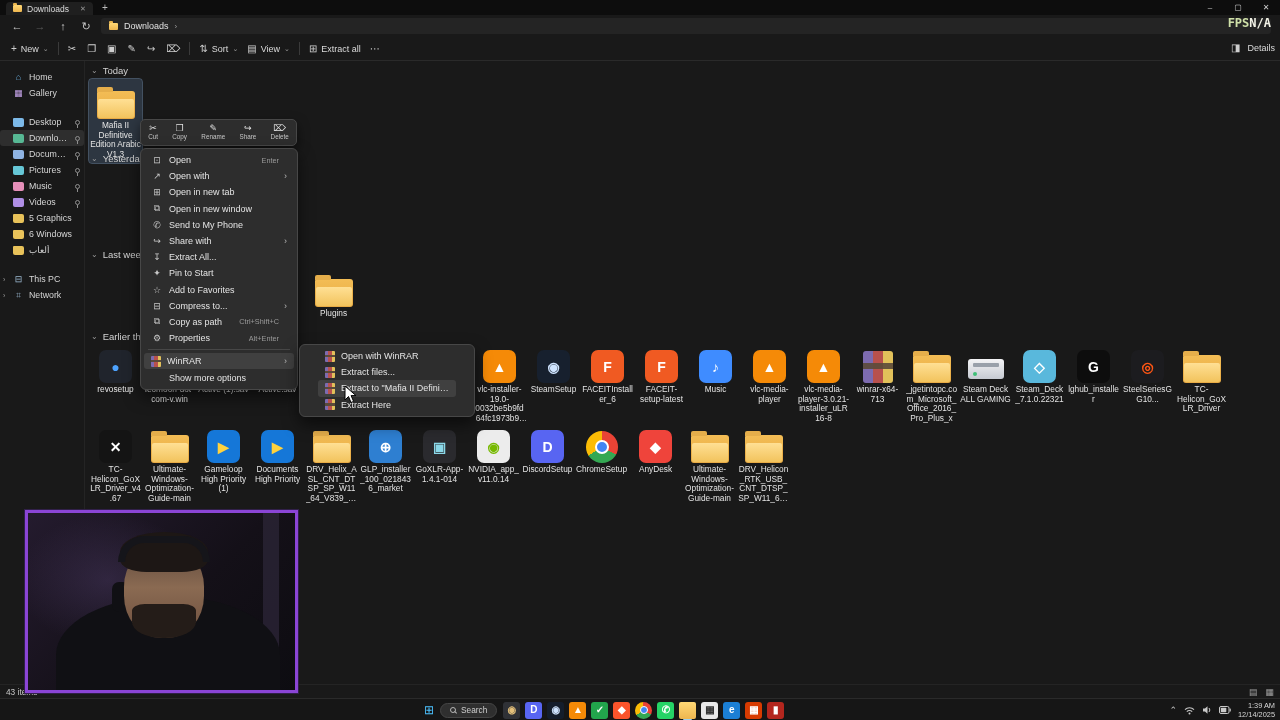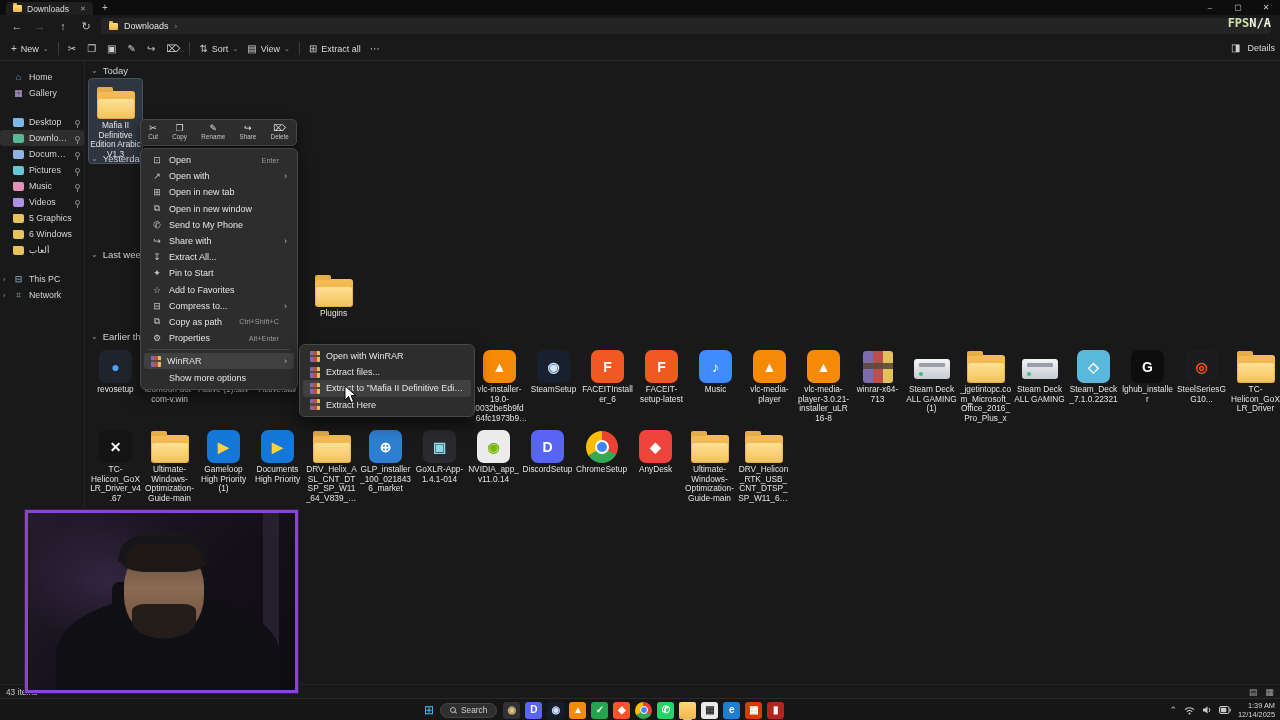--- a/index.html
+++ b/index.html
@@ -80,21 +80,21 @@
   .m-item { display:flex; align-items:center; height:16.2px; padding:0 7px; margin:0 3px; font-size:9px; color:#e4e4e4; border-radius:3px; }
   .m-item.hover { background:#404040; }
   .m-ico { width:12px; margin-right:6px; font-size:9px; color:#c6c6c6; display:flex; align-items:center; justify-content:center; flex:none; }
   .m-ico.books { width:10px; height:11px; border-radius:1px; background:linear-gradient(90deg,#7d6bb0 0 34%,#b8514d 34% 67%,#e2c15a 67% 100%); position:relative; }
   .m-ico.books::after { content:""; position:absolute; left:0; right:0; top:4px; height:2.5px; background:#5b4a3a; }
   .m-label { flex:1; white-space:nowrap; overflow:hidden; text-overflow:ellipsis; }
   .m-short { font-size:7.3px; color:#9a9a9a; margin-left:6px; }
   .m-arrow { width:8px; text-align:right; color:#b8b8b8; font-size:9px; visibility:hidden; }
   .m-item.has-sub .m-arrow { visibility:visible; }
   .m-sep { height:1px; background:#474747; margin:3px 7px; }
-  .submenu { position:absolute; left:299px; top:344px; width:176px; background:#2d2d2d; border:1px solid #474747; border-radius:6px; z-index:55; box-shadow:0 7px 16px rgba(0,0,0,.55); padding:3px 0; }
+  .submenu { position:absolute; left:299px; top:344px; width:176px; background:#2d2d2d; border:1px solid #474747; border-radius:6px; z-index:55; box-shadow:0 7px 16px rgba(0,0,0,.55); padding:3px 15px; }
 
   
   .statusbar { position:absolute; left:0; right:0; bottom:22px; height:14px; background:#191919; border-top:1px solid #242424; display:flex; align-items:center; padding:0 6px; font-size:8.3px; color:#c9c9c9; z-index:8; }
   .sb-views { margin-left:auto; display:flex; gap:8px; font-size:9px; color:#9f9f9f; }
 
   
   .taskbar { position:absolute; left:0; right:0; bottom:0; height:22px; background:#161616; border-top:1px solid #2a2a2a; z-index:40; }
   .tb-center { position:absolute; left:424px; top:0; height:22px; display:flex; align-items:center; gap:6px; }
   .start { font-size:12px; color:#4cc2ff; line-height:1; }
   .tsearch { display:flex; align-items:center; gap:5px; height:15px; background:#2f2f2f; border:1px solid #454545; border-radius:8px; padding:0 9px; font-size:8.3px; color:#cfcfcf; }
@@ -475,28 +475,20 @@
 
         <div class="fitem">
           <div class="ficon">
             <div class="i-shape winrar">
               <span class="glyph"></span>
             </div>
           </div>
           <div class="flabel">winrar-x64-713</div>
         </div>
 
-        <div class="fitem">
-          <div class="ficon">
-            <div class="i-shape drive">
-              <span class="glyph"></span>
-            </div>
-          </div>
-          <div class="flabel">Steam Deck ALL GAMING (1)</div>
-        </div>
 
         <div class="fitem">
           <div class="ficon">
             <div class="i-shape folder">
               <span class="glyph"></span>
             </div>
           </div>
           <div class="flabel">_jgetintopc.com_Microsoft_Office_2016_Pro_Plus_x</div>
         </div>
 

